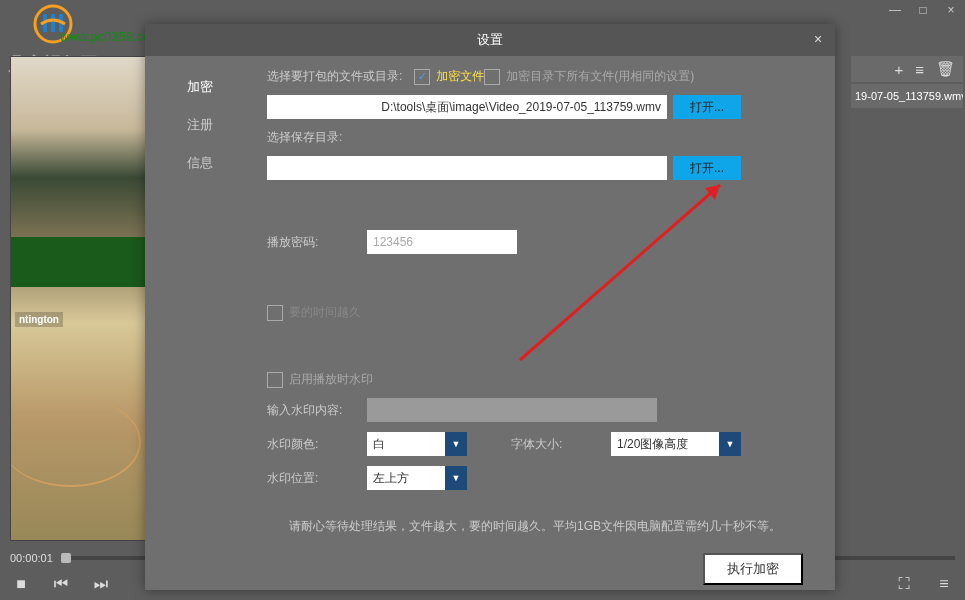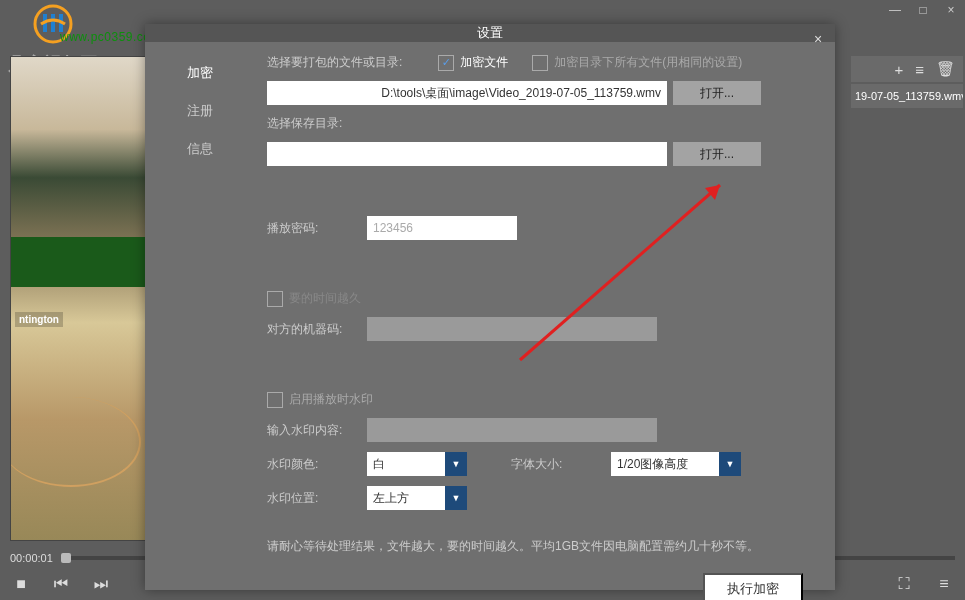--- a/index.html
+++ b/index.html
@@ -42,39 +42,39 @@
 
 .modal-body { flex: 1; display: flex; }
 .tabs { width: 110px; display: flex; flex-direction: column; padding-top: 12px; }
 .tab { color: #ccc; font-size: 13px; padding: 10px 0; text-align: center; cursor: pointer; }
 .tab.active { color: #fff; }
 
 .form-col { flex: 1; padding: 12px 32px 0 12px; color: #ccc; font-size: 12px; }
 .row { display: flex; align-items: center; margin-bottom: 10px; }
 .label { width: 100px; color: #ccc; font-size: 12px; }
 .label-inline { color: #ccc; font-size: 12px; margin-right: 12px; }
-.check-row { display: flex; align-items: center; gap: 24px; margin-bottom: 10px; }
+.check-row { display: flex; align-items: center; margin-bottom: 10px; }
 .checkbox { width: 16px; height: 16px; border: 1px solid #aaa; background: #6f6f6f; display: inline-flex; align-items: center; justify-content: center; margin-right: 6px; cursor: pointer; font-size: 11px; color: #5a9de8; }
 .checkbox.checked::after { content: "✓"; }
 .check-label { display: flex; align-items: center; color: #aaa; font-size: 12px; }
-.check-label.blue { color: #ffffff; }
+.check-label.blue { color: #fde047; }
 
 .text-input { height: 24px; background: #fff; border: none; padding: 0 6px; font-size: 12px; color: #333; }
 .text-input.disabled { background: #9a9a9a; }
 .text-input.ro { background: #9a9a9a; }
 .text-input.placeholder { color: #aaa; }
 .path-input { width: 310px; text-align: center; }
-.btn { height: 24px; background: #a3a3a3; border: none; color: #222; font-size: 12px; padding: 0 27px; cursor: pointer; margin-left: 6px; }
+.btn { height: 24px; background: #0ea5e9; border: none; color: #222; font-size: 12px; padding: 0 17px; cursor: pointer; margin-left: 6px; }
 .btn-primary { height: 32px; background: #fff; color: #333; font-size: 13px; padding: 0 22px; }
 
 .dropdown { height: 24px; background: #fff; border: none; display: flex; align-items: center; position: relative; padding: 0 6px; font-size: 12px; color: #333; }
 .dropdown .dd-arrow { position: absolute; right: 0; top: 0; width: 22px; height: 24px; background: #1e4a7a; display: flex; align-items: center; justify-content: center; color: #fff; font-size: 9px; }
 
 .spacer-sm { height: 40px; }
-.note { color: #ccc; font-size: 12px; margin-top: 28px; }
+.note { text-align: center; color: #ccc; font-size: 12px; margin-top: 28px; }
 .action-row { display: flex; justify-content: flex-end; margin-top: 18px; }
 
 .arrow-svg { position: absolute; left: 510px; top: 170px; width: 230px; height: 200px; pointer-events: none; z-index: 10; }
 </style>
 </head>
 <body>
 
 <div class="titlebar">
   <div class="win-btn">—</div>
   <div class="win-btn">□</div>
@@ -172,24 +172,20 @@
       </div>
 
       <div class="spacer-sm"></div>
 
       <div class="row">
         <span class="check-label">
           <span class="checkbox"></span>
           <span style="color:#888">要的时间越久</span>
         </span>
       </div>
-      <div class="row">
-        <span class="label">对方的机器码:</span>
-        <input class="text-input ro" style="width: 290px;">
-      </div>
 
       <div class="spacer-sm"></div>
 
       <div class="row">
         <span class="check-label">
           <span class="checkbox"></span>
           <span>启用播放时水印</span>
         </span>
       </div>
       <div class="row">

